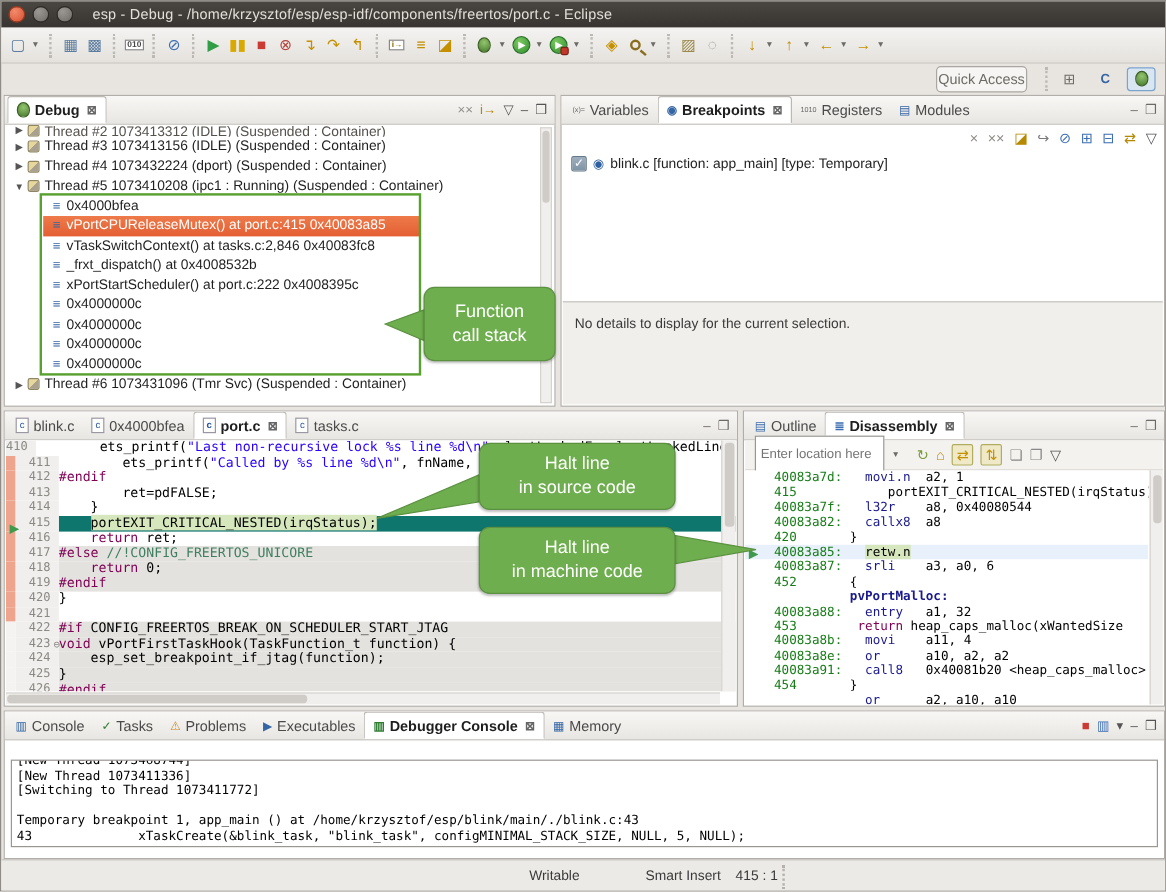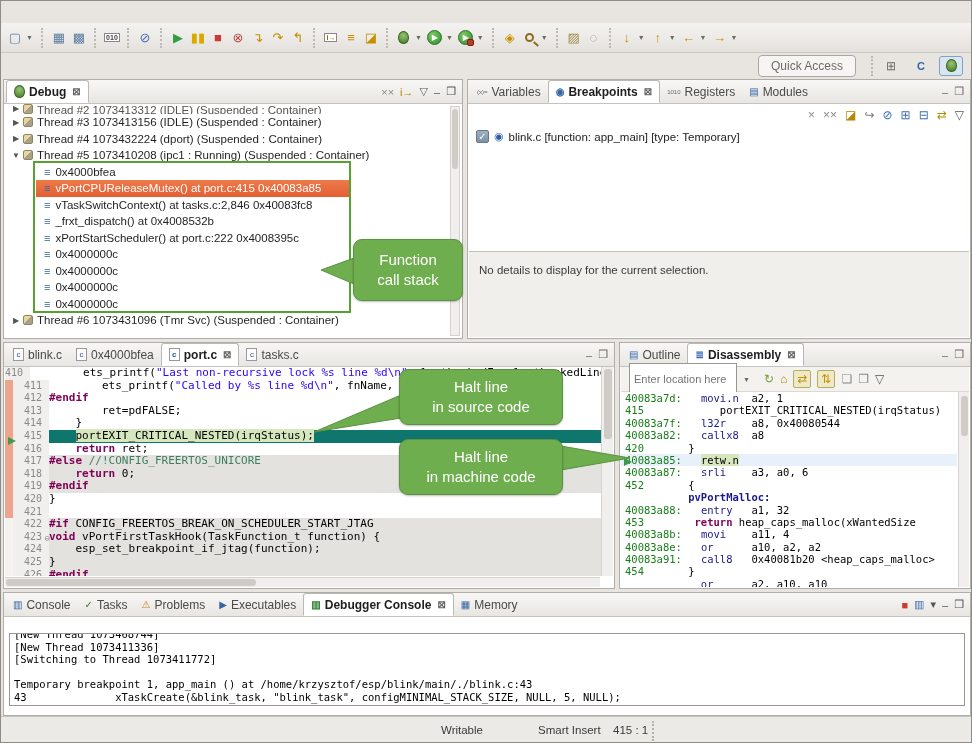--- a/index.html
+++ b/index.html
@@ -33,21 +33,21 @@
   .circle-run .reddot { position:absolute; right:-2px; bottom:-2px; width:7px; height:7px;
     border-radius:2px; background:#c0392b; border:1px solid #7d2218; }
   .icon-bug { width:11px; height:13px; border-radius:50% 50% 46% 46%;
     background:radial-gradient(circle at 50% 32%, #93c46e, #48792d); border:1px solid #3a6123; display:inline-block; }
   .search-css { width:9px; height:9px; border:2px solid #8a6d1f; border-radius:50%; position:relative; display:inline-block; }
   .search-css::after { content:""; position:absolute; width:6px; height:2px; background:#8a6d1f;
     transform:rotate(40deg); left:6px; top:8px; }
   .row2 { position:absolute; left:0; top:52px; width:100%; height:25px;
     display:flex; align-items:center; justify-content:flex-end; padding-right:8px; }
   .quick-access { border:1px solid #aaa7a2; border-radius:4px; background:#f6f5f3;
-    color:#6e6b66; font-size:12px; padding:3px 12px; margin-right:10px; }
+    color:#6e6b66; font-size:12px; padding:3px 1px; margin-right:10px; }
   .persp { display:flex; align-items:center; gap:6px; }
   .persp .pbtn { width:24px; height:20px; display:flex; align-items:center; justify-content:center; font-size:12px; color:#555; }
   .persp .pbtn.active { background:#d9e6f2; border:1px solid #7ba3cc; border-radius:3px; }
   
   .panel { position:absolute; background:#fff; border:1px solid #b1aea9; }
   .ptabs { height:24px; background:linear-gradient(#f8f7f5,#e8e6e2); border-bottom:1px solid #c6c3be;
     display:flex; align-items:center; padding-left:2px; }
   .ptab { height:23px; display:flex; align-items:center; gap:4px; padding:0 7px;
     font-size:12px; color:#4a4a4a; white-space:nowrap; }
   .ptab.active { background:#fff; border:1px solid #bcb9b4; border-bottom:1px solid #fff;
@@ -86,42 +86,42 @@
   #ed-lines { position:absolute; left:1px; right:1px; top:24px; bottom:12px; overflow:hidden; background:#fff; }
   .cline { display:flex; height:12.6px; line-height:12.6px; font-family:"DejaVu Sans Mono", monospace; font-size:11px; }
   .ann { width:8px; background:#f4f3f1; }
   .ann.salmon { background:#efa58d; }
   .lnum { width:36px; padding-right:7px; text-align:right; background:#f0efed; color:#8a8a85;
     font-size:10px; position:relative; }
   .lnum .fold { position:absolute; right:-1px; top:1px; font-size:9px; color:#8a8a85; }
   .lcode { flex:1; white-space:pre; color:#000; }
   .cline.gray .lcode { background:#e3e2df; }
   .cline.halt .lcode { background:#0f766e; }
-  .kw { color:#7f0055; font-weight:bold; }
+  .kw { color:#7f0055; font-weight:normal; }
   .str { color:#2a00ff; }
   .com { color:#3f7f5f; }
   .adr, .lno { color:#167d16; }
   .mn { color:#1a1a8c; }
   .lbl { color:#1a1a8c; font-weight:bold; }
   .hlg { background:#d6e7bd; }
   .ip-arrow { position:absolute; width:0; height:0; border-top:4px solid transparent;
     border-bottom:4px solid transparent; border-left:8px solid #3f9a4d; z-index:5; }
   .ed-vscroll { position:absolute; right:1px; top:24px; width:12px; bottom:12px; background:#f0efed; border-left:1px solid #d6d3ce; }
   .ed-vscroll .thumb { position:absolute; left:2px; top:2px; width:8px; height:70px; background:#cfccc7; border-radius:3px; }
   .ed-hscroll { position:absolute; left:1px; right:14px; bottom:1px; height:10px; background:#f0efed; border-top:1px solid #d6d3ce; }
   .ed-hscroll .thumb { position:absolute; left:1px; top:1px; width:250px; height:7px; background:#cfccc7; border-radius:3px; }
   
   #dis-toolbar { position:absolute; left:1px; right:1px; top:24px; height:25px; background:#f4f2ef;
     display:flex; align-items:center; gap:5px; padding-left:8px; border-bottom:1px solid #dcd9d4; }
   #dis-loc { width:108px; height:32px; border:1px solid #979792; font-size:11px; padding:0 4px;
     font-family:"Liberation Sans",sans-serif; color:#333; background:#fff; }
   .boxed { border:1px solid #b0ad5e; background:#efe9c8; border-radius:2px; }
   #dis-lines { position:absolute; left:1px; right:13px; top:49px; bottom:1px; overflow:hidden; background:#fff; }
   .disline { height:12.4px; line-height:12.4px; font-family:"DejaVu Sans Mono", monospace;
-    font-size:10.5px; white-space:pre; padding-left:4px; color:#000; }
+    font-size:10.5px; white-space:pre; padding-left:24px; color:#000; }
   .disline.halt { background:#e7f0fb; }
   .dis-vscroll { position:absolute; right:1px; top:49px; width:11px; bottom:1px; background:#f0efed; border-left:1px solid #d6d3ce; }
   .dis-vscroll .thumb { position:absolute; left:2px; top:4px; width:7px; height:40px; background:#cfccc7; border-radius:3px; }
   
   #console-header { position:absolute; left:8px; top:27px; font-size:11.5px; color:#1e1e1e; }
   #console-out { position:absolute; left:5px; right:5px; top:40px; height:73px; background:#fff;
     border:1px solid #9a9792; overflow:hidden; padding-left:4px; }
   .conline { height:12.5px; line-height:12.5px; font-family:"DejaVu Sans Mono", monospace;
     font-size:10.5px; white-space:pre; color:#000; }
   .conline.clip { margin-top:-6px; }
@@ -134,20 +134,26 @@
   .callout { position:absolute; background:#6fae4e; border:1px solid #5b9140; border-radius:9px;
     color:#fff; display:flex; flex-direction:column; align-items:center; justify-content:center;
     font-size:15px; line-height:1.35; z-index:41; box-shadow:0 1px 2px rgba(0,0,0,.25); }
   #tails { position:absolute; left:0; top:0; z-index:40; pointer-events:none; }
 </style>
 </head>
 <body>
 
 <div id="root">
 
+  <div class="titlebar">
+    <span class="wbtn close"></span>
+    <span class="wbtn"></span>
+    <span class="wbtn"></span>
+    <span class="title-text">esp - Debug - /home/krzysztof/esp/esp-idf/components/freertos/port.c - Eclipse</span>
+  </div>
 
   <div class="toolbar" id="main-toolbar">
       <span class="tgroup">
         <span class="tbi" style="color: rgb(92, 125, 160);">▢</span>
         <span class="dd">▼</span>
       </span>
       <span class="tsep"></span>
       <span class="tgroup">
         <span class="tbi" style="color: rgb(92, 125, 160);">▦</span>
         <span class="tbi" style="color: rgb(92, 125, 160);">▩</span>

